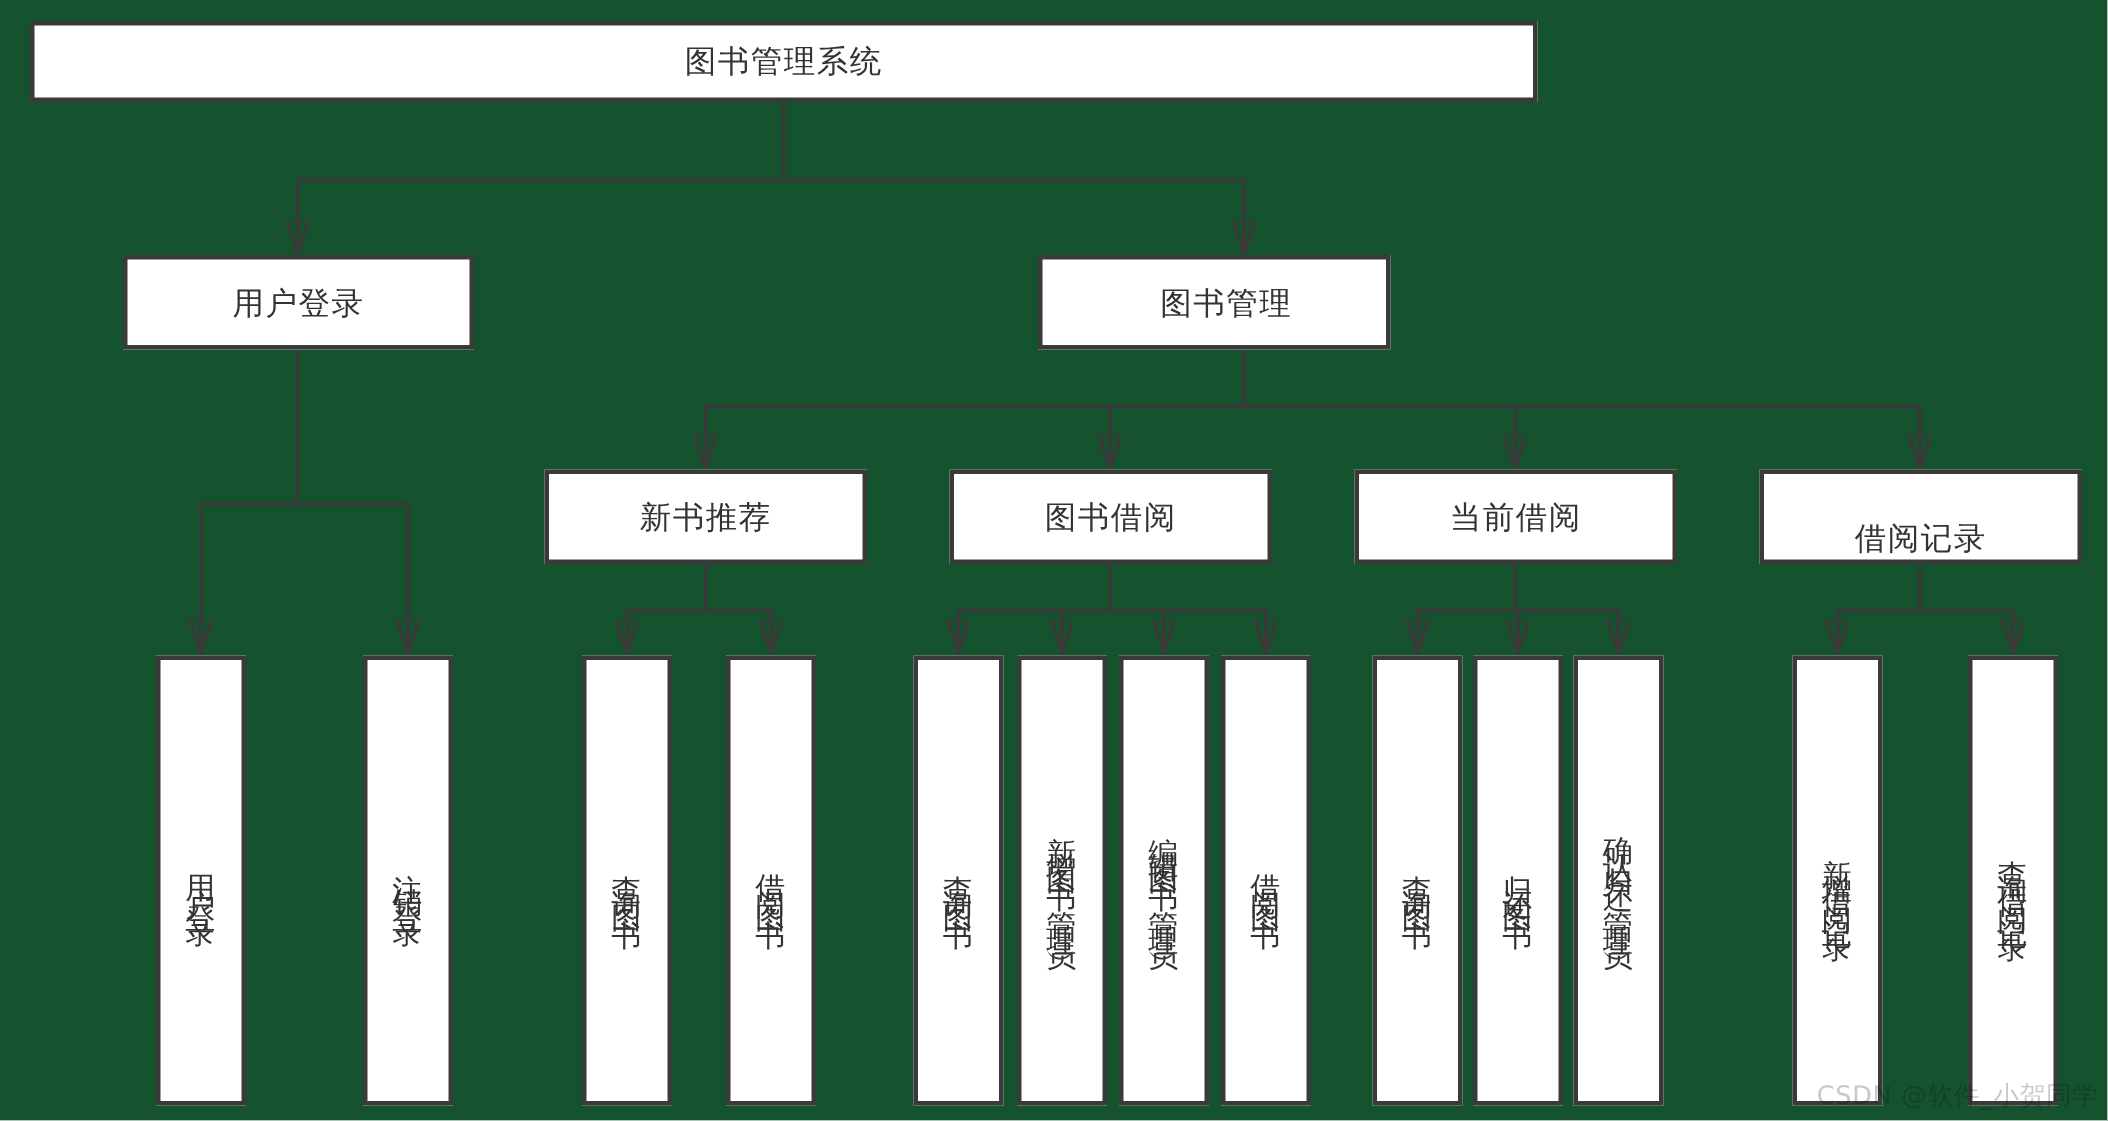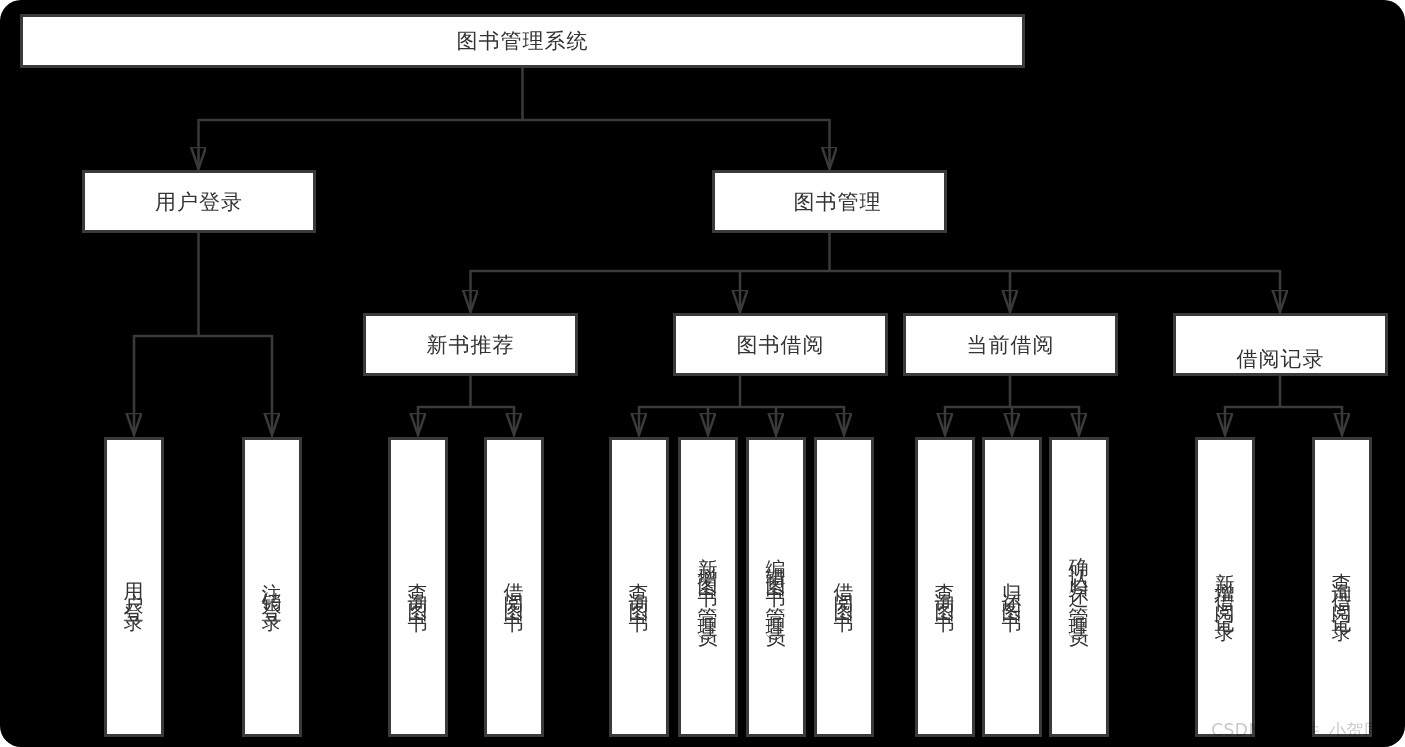--- a/index.html
+++ b/index.html
@@ -5,23 +5,22 @@
   * { margin:0; padding:0; box-sizing:border-box; }
   html,body { background:#ffffff; }
   body {
     font-family:"DejaVu Sans","Liberation Sans",sans-serif;
     color:#333333;
   }
   .canvas {
     position:relative;
     width:1405px;
     height:747px;
-    background:#000000;
+    background:#14532d;
     overflow:hidden;
-    border-radius:21px;
   }
   svg.connectors {
     position:absolute;
     left:0; top:0;
     width:1405px; height:747px;
   }
   svg.connectors path {
     stroke:#3a3a3a;
     stroke-width:2.5;
     fill:none;
@@ -35,24 +34,24 @@
     justify-content:center;
     font-size:21px;
     color:#333333;
     z-index:2;
   }
   .hnode .label { white-space:nowrap; letter-spacing:1px; }
   
   .n-root   { left:20px;  top:14px;  width:1005px; height:54px; }
   
   .n-login  { left:82px;  top:170px; width:234px;  height:63px; }
-  .n-mgmt   { left:712px; top:170px; width:235px;  height:63px;padding-left:16px; }
+  .n-mgmt   { left:692px; top:170px; width:235px;  height:63px;padding-left:16px; }
   
   .n-newbook{ left:363px; top:313px; width:215px;  height:63px;align-items:center; }
-  .n-borrow { left:633px; top:313px; width:215px;  height:63px;margin-left:40px; }
+  .n-borrow { left:633px; top:313px; width:215px;  height:63px; }
   .n-current{ left:903px; top:313px; width:215px;  height:63px; }
   .n-records{ left:1173px;top:313px; width:215px;  height:63px;align-items:flex-end; }
   
   .vnode { top:437px; width:60px; height:300px; }
   .vnode .label {
     writing-mode:vertical-rl;
     text-orientation:mixed;
     letter-spacing:10px;
     line-height:1;
     font-size:20px;

